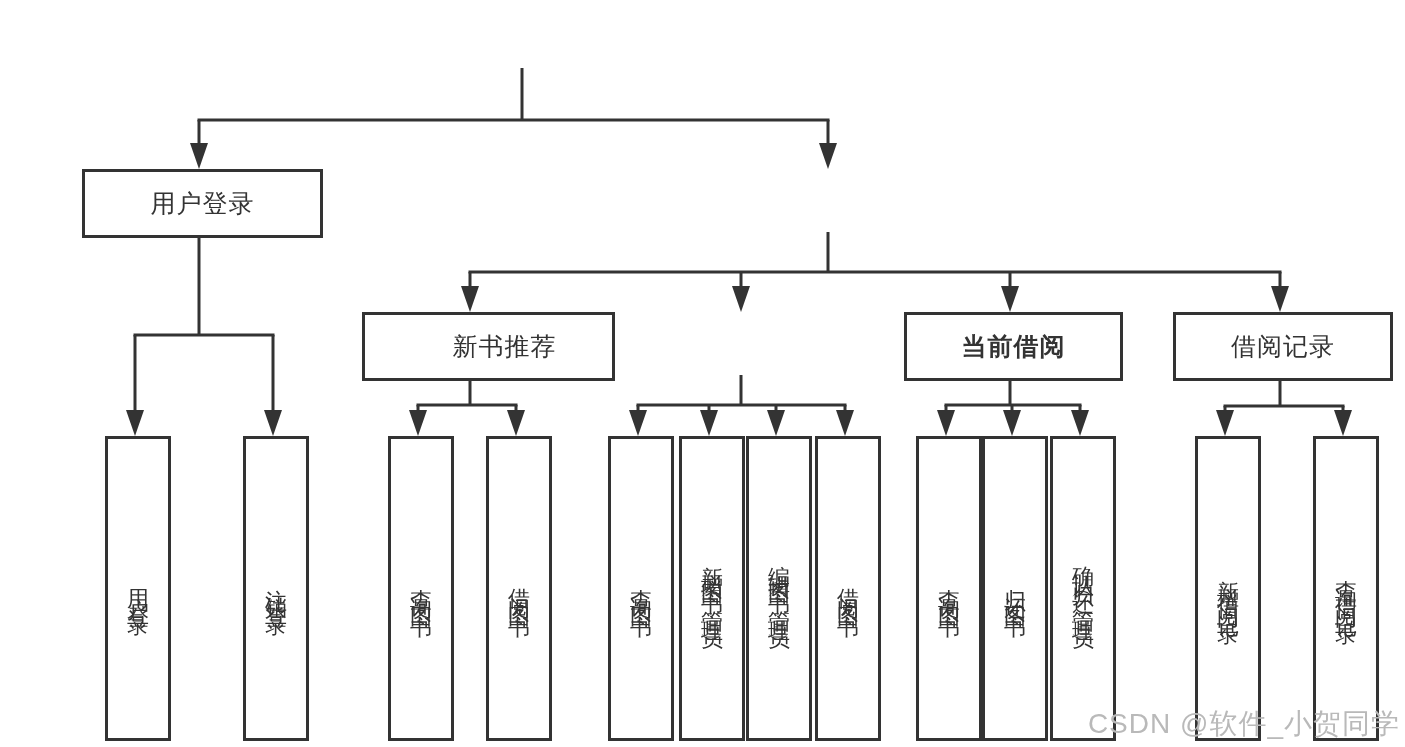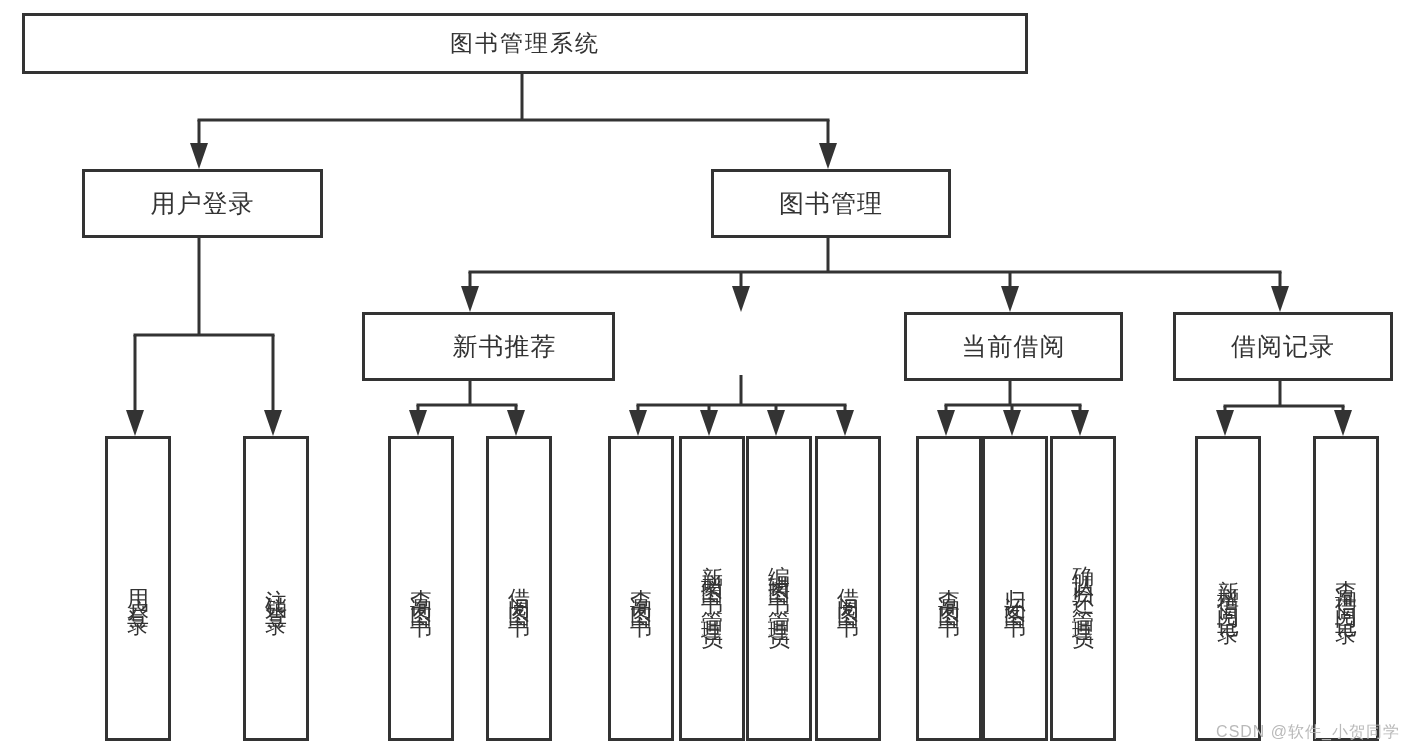--- a/index.html
+++ b/index.html
@@ -9,21 +9,21 @@
   #nodes-layer{position:absolute;left:0;top:0;width:100%;height:100%;}
   .node{position:absolute;border:3px solid var(--line,#333);background:#fff;
         display:flex;align-items:center;justify-content:center;}
   .node-label{color:var(--text,#333);}
   .node-h .node-label{font-size:25px;letter-spacing:1px;white-space:nowrap;}
   .node-level-1 .node-label{font-size:23px;letter-spacing:2px;}
   .node-v .node-label{writing-mode:vertical-rl;text-orientation:mixed;
         font-size:22px;letter-spacing:9px;line-height:1;}
   .connector-line{stroke:var(--line,#333);stroke-width:3;fill:none;}
   .arrow-head{fill:var(--line,#333);stroke:none;}
-  .watermark{position:absolute;right:5px;bottom:4px;font-size:16px;
+  .watermark{position:absolute;right:5px;bottom:4px;font-size:28px;
         color:var(--wm,#b9b9b9);letter-spacing:1px;white-space:nowrap;}
 </style>
 </head>
 <body>
 
 <div class="canvas">
   <svg id="connector-layer" width="1405" height="747">
       <line x1="522" y1="68" x2="522" y2="120" class="connector-line"></line>
       <line x1="197.5" y1="120" x2="829.5" y2="120" class="connector-line"></line>
       <line x1="199" y1="120" x2="199" y2="151" class="connector-line"></line>
@@ -71,33 +71,27 @@
       <line x1="1080" y1="405" x2="1080" y2="418" class="connector-line"></line>
       <polygon points="1071,410 1089,410 1080,436" class="arrow-head"></polygon>
       <line x1="1280" y1="375" x2="1280" y2="406" class="connector-line"></line>
       <line x1="1223.5" y1="406" x2="1344.5" y2="406" class="connector-line"></line>
       <line x1="1225" y1="406" x2="1225" y2="418" class="connector-line"></line>
       <polygon points="1216,410 1234,410 1225,436" class="arrow-head"></polygon>
       <line x1="1343" y1="406" x2="1343" y2="418" class="connector-line"></line>
       <polygon points="1334,410 1352,410 1343,436" class="arrow-head"></polygon>
     </svg>
   <div id="nodes-layer">
-      <div class="node node-level-1 node-h" style="left: 22px; top: 13px; width: 1000px; height: 55px;">
-        <span class="node-label">图书管理系统</span>
-      </div>
       <div class="node node-level-2 node-h" style="left: 82px; top: 169px; width: 235px; height: 63px;">
         <span class="node-label">用户登录</span>
-      </div>
-      <div class="node node-level-2 node-h" style="left: 711px; top: 169px; width: 234px; height: 63px;">
-        <span class="node-label">图书管理</span>
       </div>
       <div class="node node-level-3 node-h" style="left: 362px; top: 312px; width: 215px; height: 63px; padding-left: 32px;">
         <span class="node-label">新书推荐</span>
       </div>
-      <div class="node node-level-3 node-h" style="left: 904px; top: 312px; width: 213px; height: 63px;">
+      <div class="node node-level-3 node-h" style="left: 904px; top: 312px; width: 213px; height: 63px; font-weight: bold;">
         <span class="node-label">当前借阅</span>
       </div>
       <div class="node node-level-3 node-h" style="left: 1173px; top: 312px; width: 214px; height: 63px;">
         <span class="node-label">借阅记录</span>
       </div>
       <div class="node node-level-4 node-v" style="left: 105px; top: 436px; width: 60px; height: 299px;">
         <span class="node-label">用户登录</span>
       </div>
       <div class="node node-level-4 node-v" style="left: 243px; top: 436px; width: 60px; height: 299px;">
         <span class="node-label">注销登录</span>

